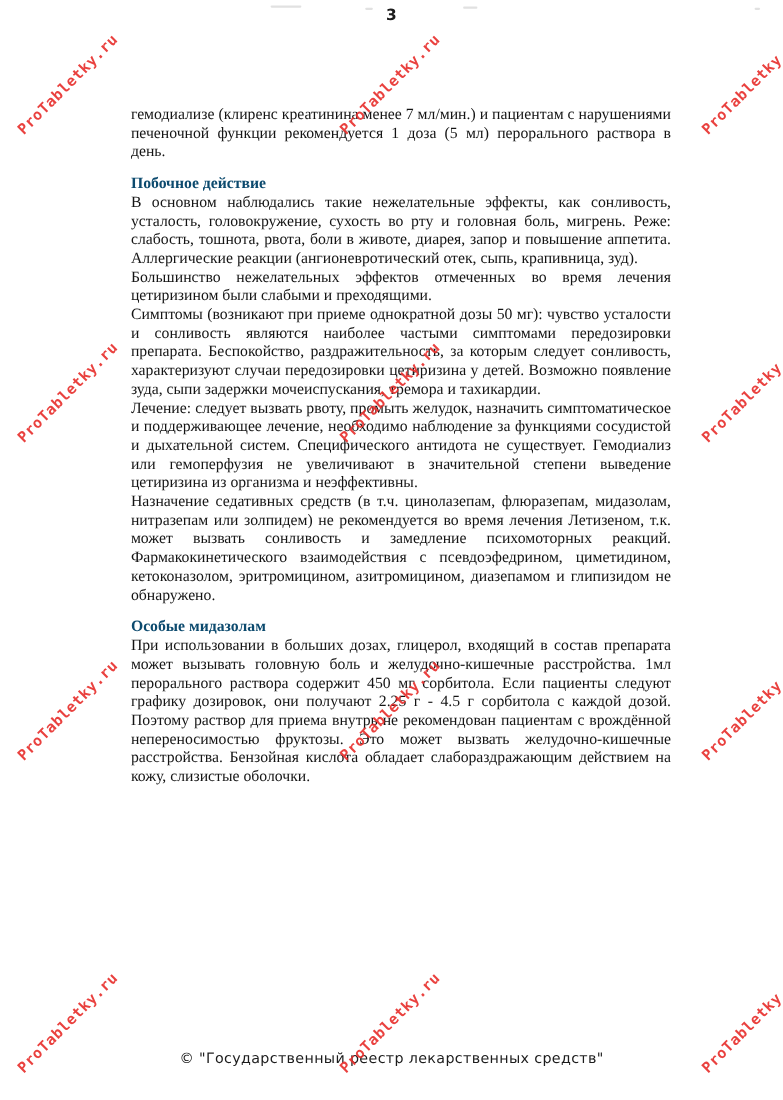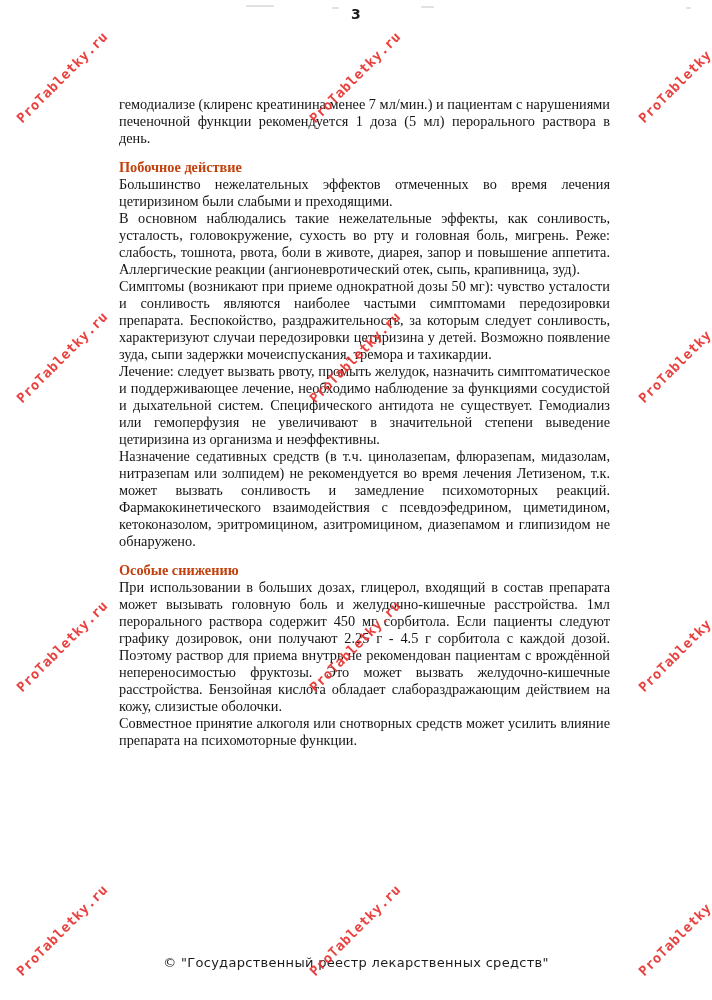--- a/index.html
+++ b/index.html
@@ -21,21 +21,21 @@
   .doc-body{
     position:absolute;left:119px;top:96px;width:491px;
     font-size:14.3px;line-height:17px;color:#141414;
     text-align:justify;
     font-family:Liberation Serif, serif;
   }
   .para{margin:0;}
   .sec-title{
     margin:12px 0 0 0;
     font-size:14.3px;line-height:17px;
-    font-weight:bold;color:#c2410c;
+    font-weight:bold;color:#0c4a6e;
     text-align:left;
   }
   .footer{
     position:absolute;left:0;right:0;top:955px;
     text-align:center;
     font-family:"DejaVu Sans", sans-serif;
     font-size:13px;color:#1c1c1c;letter-spacing:.3px;
   }
   .wm-layer{
     position:absolute;inset:0;z-index:5;pointer-events:none;
@@ -58,28 +58,27 @@
   <div class="page-number">3</div>
 
   <span class="artifact" style="left:246px;top:5px;width:28px;"></span>
   <span class="artifact" style="left:332px;top:7px;width:7px;"></span>
   <span class="artifact" style="left:421px;top:6px;width:13px;"></span>
   <span class="artifact" style="left:686px;top:7px;width:5px;"></span>
 
   <main class="doc-body">
       <p class="para">гемодиализе (клиренс креатинина менее 7 мл/мин.) и пациентам с нарушениями печеночной функции рекомендуется 1 доза (5 мл) перорального раствора в день.</p>
       <h2 class="sec-title">Побочное действие</h2>
+      <p class="para">В основном наблюдались такие нежелательные эффекты, как сонливость, усталость, головокружение, сухость во рту и головная боль, мигрень. Реже: слабость, тошнота, рвота, боли в животе, диарея, запор и повышение аппетита. Аллергические реакции (ангионевротический отек, сыпь, крапивница, зуд).</p>
       <p class="para">Большинство нежелательных эффектов отмеченных во время лечения цетиризином были слабыми и преходящими.</p>
-      <p class="para">В основном наблюдались такие нежелательные эффекты, как сонливость, усталость, головокружение, сухость во рту и головная боль, мигрень. Реже: слабость, тошнота, рвота, боли в животе, диарея, запор и повышение аппетита. Аллергические реакции (ангионевротический отек, сыпь, крапивница, зуд).</p>
       <p class="para">Симптомы (возникают при приеме однократной дозы 50 мг): чувство усталости и сонливость являются наиболее частыми симптомами передозировки препарата. Беспокойство, раздражительность, за которым следует сонливость, характеризуют случаи передозировки цетиризина у детей. Возможно появление зуда, сыпи задержки мочеиспускания, тремора и тахикардии.</p>
       <p class="para">Лечение: следует вызвать рвоту, промыть желудок, назначить симптоматическое и поддерживающее лечение, необходимо наблюдение за функциями сосудистой и дыхательной систем. Специфического антидота не существует. Гемодиализ или гемоперфузия не увеличивают в значительной степени выведение цетиризина из организма и неэффективны.</p>
       <p class="para">Назначение седативных средств (в т.ч. цинолазепам, флюразепам, мидазолам, нитразепам или золпидем) не рекомендуется во время лечения Летизеном, т.к. может вызвать сонливость и замедление психомоторных реакций. Фармакокинетического взаимодействия с псевдоэфедрином, циметидином, кетоконазолом, эритромицином, азитромицином, диазепамом и глипизидом не обнаружено.</p>
-      <h2 class="sec-title">Особые снижению</h2>
+      <h2 class="sec-title">Особые мидазолам</h2>
       <p class="para">При использовании в больших дозах, глицерол, входящий в состав препарата может вызывать головную боль и желудочно-кишечные расстройства. 1мл перорального раствора содержит 450 мг сорбитола. Если пациенты следуют графику дозировок, они получают 2.25 г - 4.5 г сорбитола с каждой дозой. Поэтому раствор для приема внутрь не рекомендован пациентам с врождённой непереносимостью фруктозы. Это может вызвать желудочно-кишечные расстройства. Бензойная кислота обладает слабораздражающим действием на кожу, слизистые оболочки.</p>
-      <p class="para">Совместное принятие алкоголя или снотворных средств может усилить влияние препарата на психомоторные функции.</p>
     </main>
 
   <div class="footer">© "Государственный реестр лекарственных средств"</div>
 
   <div class="wm-layer">
       <span class="wm" style="left: 62px; top: 77px; color: rgb(232, 49, 46);">ProTabletky.ru</span>
       <span class="wm" style="left: 355px; top: 77px; color: rgb(232, 49, 46);">ProTabletky.ru</span>
       <span class="wm" style="left: 684px; top: 77px; color: rgb(232, 49, 46);">ProTabletky.ru</span>
       <span class="wm" style="left: 62px; top: 357px; color: rgb(232, 49, 46);">ProTabletky.ru</span>
       <span class="wm" style="left: 355px; top: 357px; color: rgb(232, 49, 46);">ProTabletky.ru</span>

